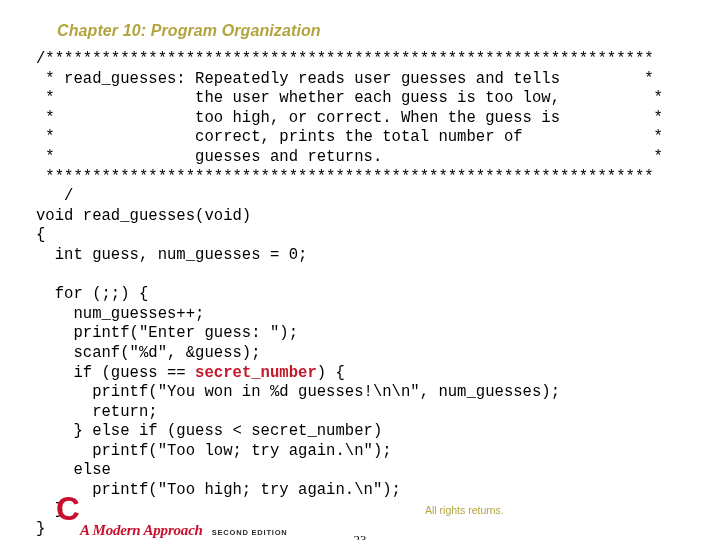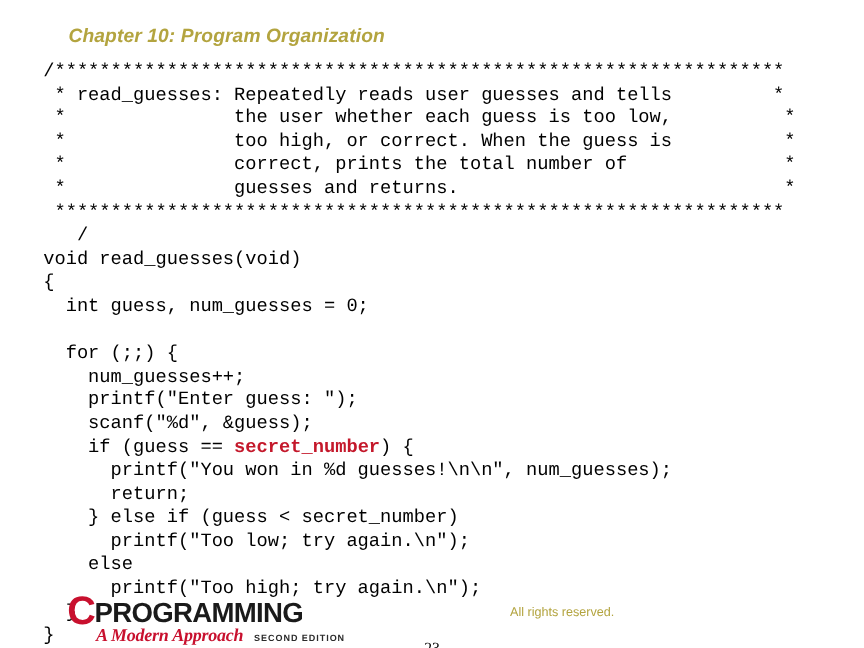--- a/index.html
+++ b/index.html
@@ -158,28 +158,27 @@
 
   <div id="slide-title">Chapter 10: Program Organization</div>
 
   <div id="code-block"><span class="ln">/*****************************************************************</span><span class="ln"> * read_guesses: Repeatedly reads user guesses and tells         *</span><span class="ln"> *               the user whether each guess is too low,          *</span><span class="ln"> *               too high, or correct. When the guess is          *</span><span class="ln"> *               correct, prints the total number of              *</span><span class="ln"> *               guesses and returns.                             *</span><span class="ln"> *****************************************************************</span><span class="ln">   /</span><span class="ln">void read_guesses(void)</span><span class="ln">{</span><span class="ln">  int guess, num_guesses = 0;</span><span class="ln"></span><span class="ln">  for (;;) {</span><span class="ln">    num_guesses++;</span><span class="ln">    printf("Enter guess: ");</span><span class="ln">    scanf("%d", &amp;guess);</span><span class="ln">    if (guess == <span class="kw-red">secret_number</span>) {</span><span class="ln">      printf("You won in %d guesses!\n\n", num_guesses);</span><span class="ln">      return;</span><span class="ln">    } else if (guess &lt; secret_number)</span><span class="ln">      printf("Too low; try again.\n");</span><span class="ln">    else</span><span class="ln">      printf("Too high; try again.\n");</span><span class="ln">  }</span><span class="ln">}</span></div>
 
   <div id="footer">
 
     <div id="logo">
       <div id="logo-top">
         <span id="logo-c">C</span>
-        <span id="logo-word">PROGRAMMING</span>
       </div>
       <div id="logo-sub">
         <span id="logo-tagline">A Modern Approach</span>
         <span id="logo-edition">SECOND EDITION</span>
       </div>
     </div>
 
     <div id="page-number">23</div>
 
     <div id="copyright">
-      <div>All rights reserved.</div>
+      <div>All rights returns.</div>
     </div>
 
   </div>
 </div>
 
 </body></html>

